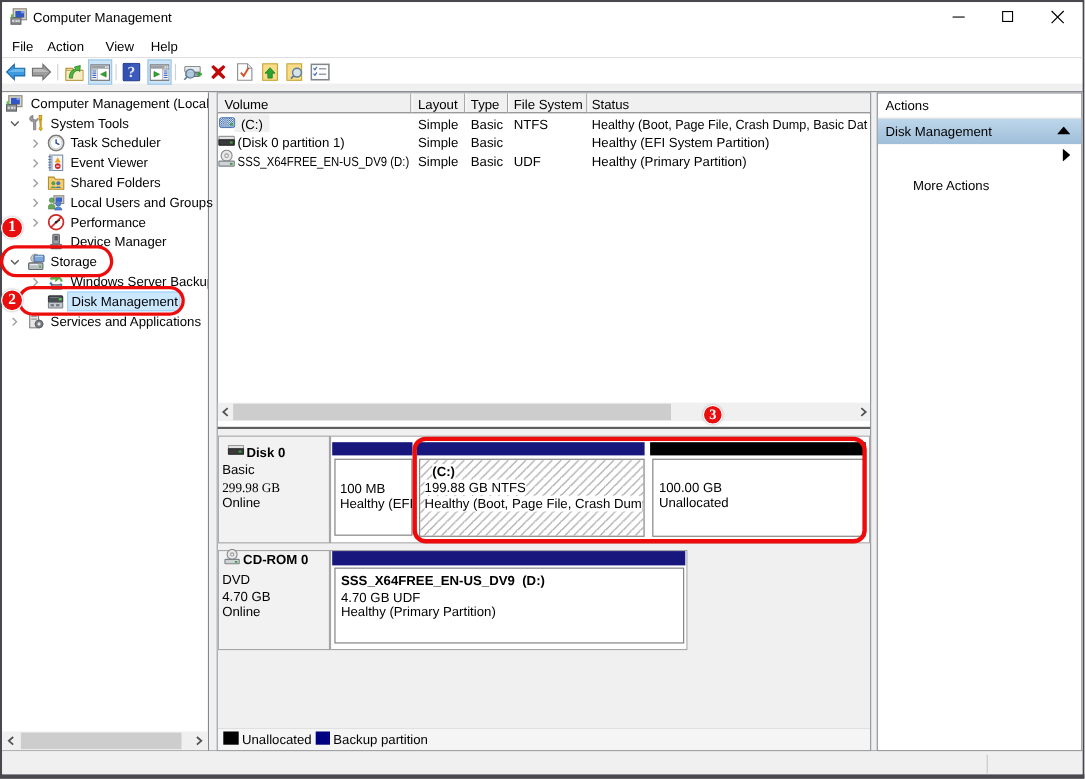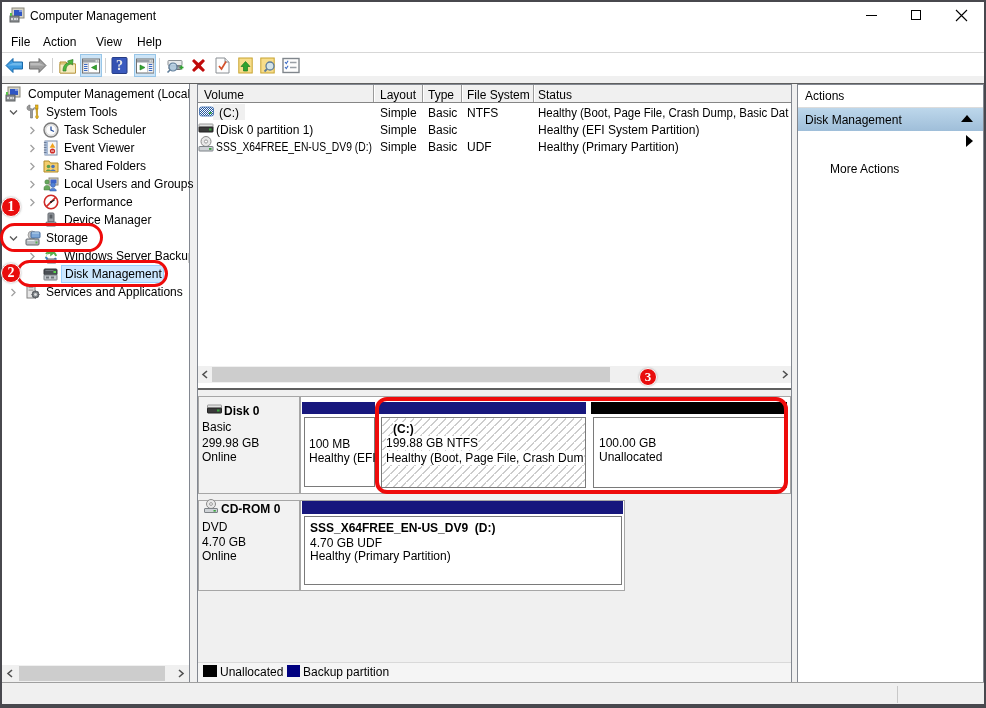--- a/index.html
+++ b/index.html
@@ -355,21 +355,21 @@
 
 <div class="abs" style="left:198px;top:396px;width:102px;height:98px;background:#f2f2f2;border:1px solid #a6a6a6;"></div>
 <div class="abs" style="left:300px;top:396px;width:491px;height:98px;background:#fff;border:1px solid #a6a6a6;"></div>
 <svg class="abs" id="disk0icon" style="left:207px;top:404px;" width="15" height="11">
   <rect x="0.5" y="1" width="14" height="4" rx="0.5" fill="#e2e2e2" stroke="#9a9a9a"></rect>
   <rect x="0.5" y="4" width="14" height="5" rx="0.5" fill="#3a3a3a" stroke="#222"></rect>
   <rect x="10" y="5.5" width="2.5" height="2" fill="#37a33c"></rect>
 </svg>
 <div class="abs" style="left:224px;top:404px;font-weight:bold;">Disk 0</div>
 <div class="abs" style="left:202px;top:420px;">Basic</div>
-<div class="abs" style="left:202px;top:436px;">299.98 GB</div>
+<div class="abs" style="left:202px;top:436px;font-family:Liberation Serif, serif;">299.98 GB</div>
 <div class="abs" style="left:202px;top:450px;">Online</div>
 
 <div class="abs" style="left:302px;top:402px;width:73px;height:12px;background:#17177d;"></div>
 <div class="abs" style="left:304px;top:417px;width:71px;height:70px;background:#fff;border:1px solid #7a7a7a;"></div>
 <div class="abs" style="left:309px;top:437px;">100 MB</div>
 <div class="abs clip" style="left:309px;top:451px;width:66px;">Healthy (EFI System Partition)</div>
 
 <div class="abs" style="left:379px;top:402px;width:207px;height:12px;background:#17177d;"></div>
 <div class="abs" style="left:381px;top:417px;width:205px;height:71px;border:1px solid #7a7a7a;background:#fff;"></div>
 <svg class="abs" style="left:382px;top:418px;" width="203" height="69">

